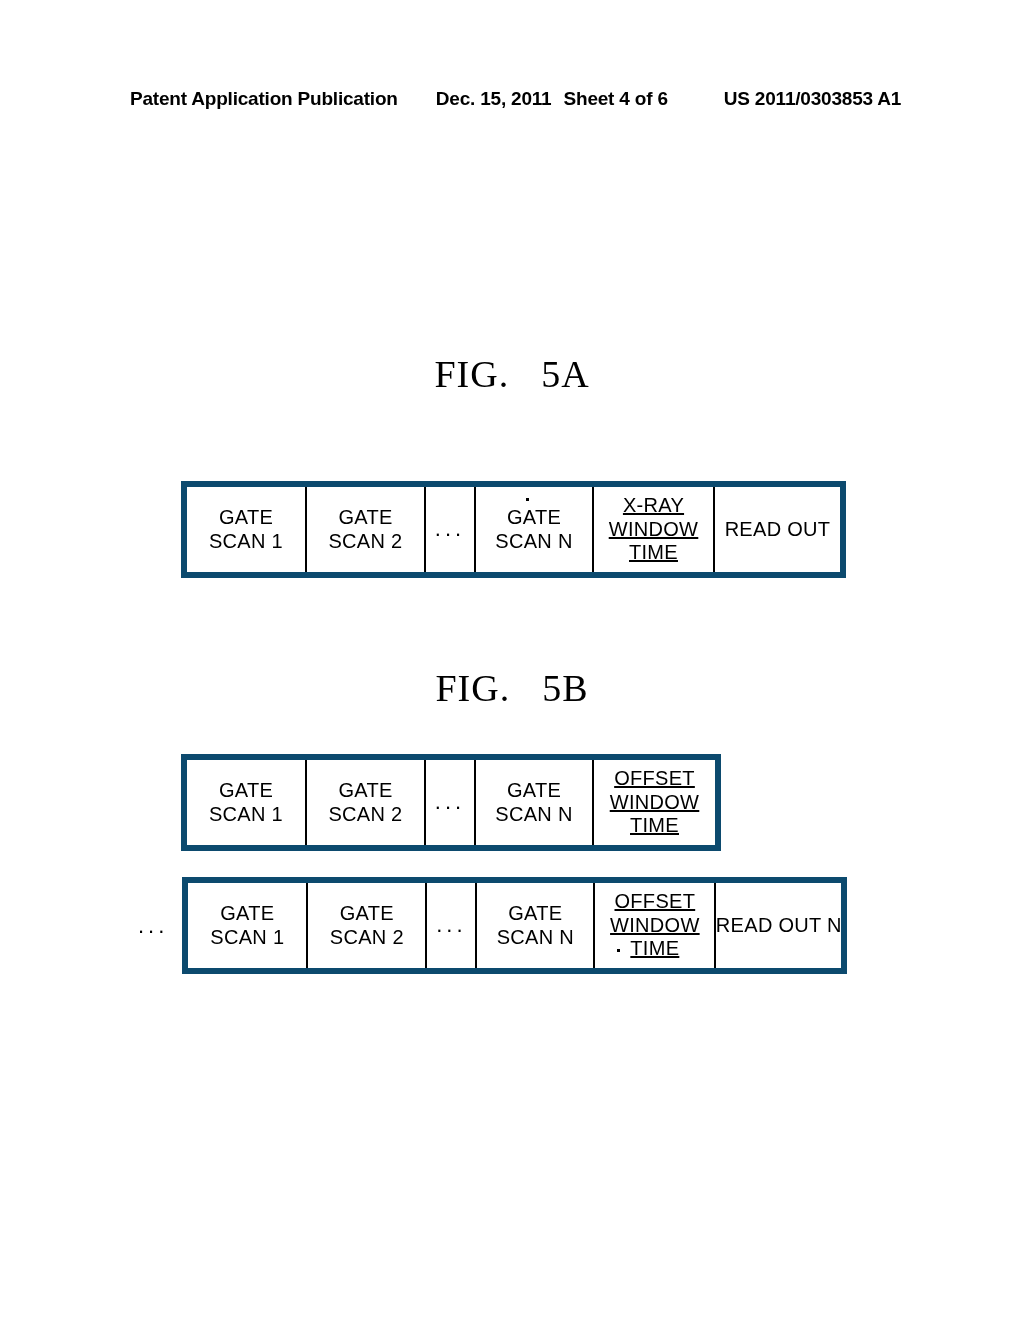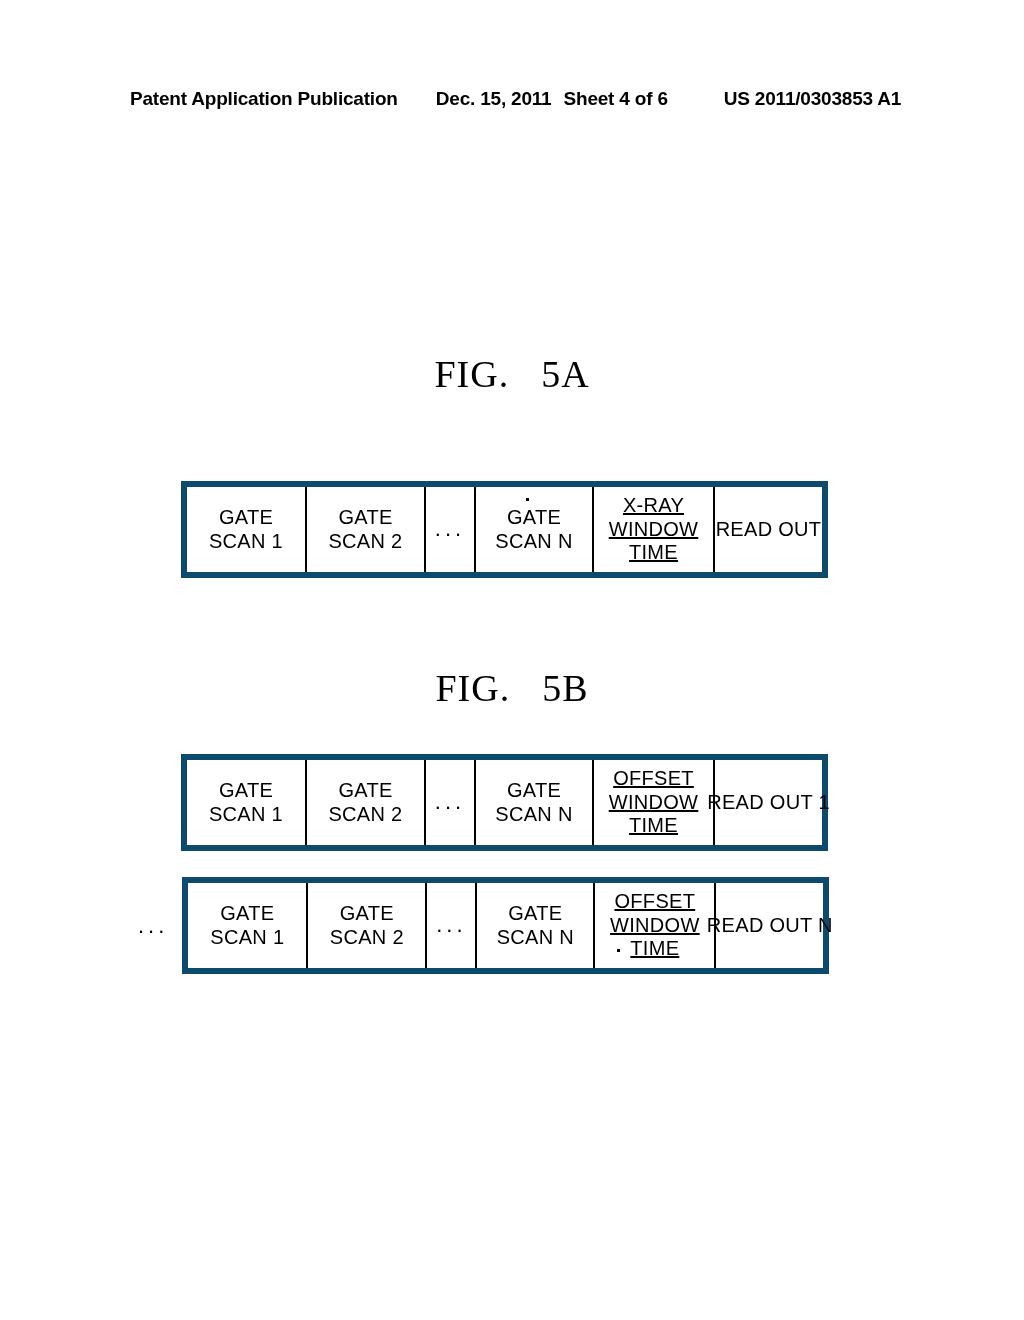--- a/index.html
+++ b/index.html
@@ -111,21 +111,21 @@
   }
   .artifact-dot.top-center { top: 11px; left: 50%; margin-left: -8px; }
   .artifact-dot.pre-time   { bottom: 16px; left: 50%; margin-left: -38px; }
 
   
   .w-gate1 { width: 120px; }
   .w-gate2 { width: 119px; }
   .w-dots  { width: 50px;  }
   .w-gaten { width: 118px; }
   .w-win   { width: 121px; text-decoration: underline; }
-  .w-read  { width: 107px; }
+  .w-read  { width: 125px; }
 
   
   #fig5a-row  { left: 181px; top: 481px; }
   #fig5b-row1 { left: 181px; top: 754px; }
   #fig5b-row2 { left: 138px; top: 877px; }
 </style>
 </head>
 <body>
 
 <div class="page-header">
@@ -201,23 +201,20 @@
       <span class="ln">GATE</span>
       <span class="ln">SCAN N</span>
     </div>
 
     <div class="cell w-win">
       <span class="ln">OFFSET</span>
       <span class="ln">WINDOW</span>
       <span class="ln">TIME</span>
     </div>
 
-    <div class="cell w-read">
-      <span class="ln">READ OUT 1</span>
-    </div>
 
   </div>
 </div>
 
 <div class="row-wrap" id="fig5b-row2">
 
   <span class="lead-ellipsis">...</span>
 
   <div class="seq-box">
 

